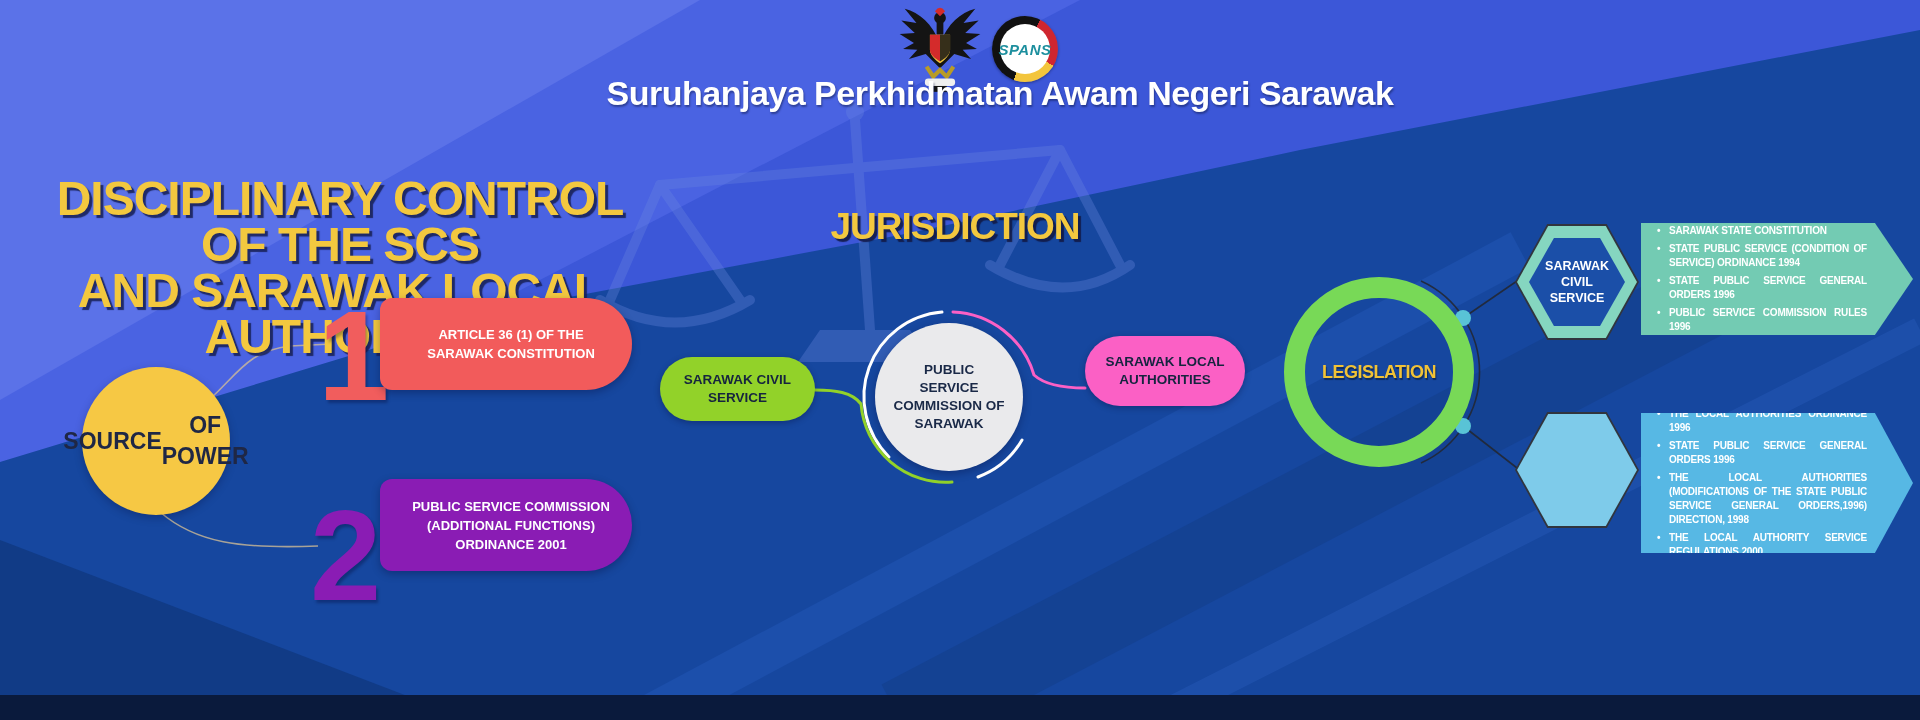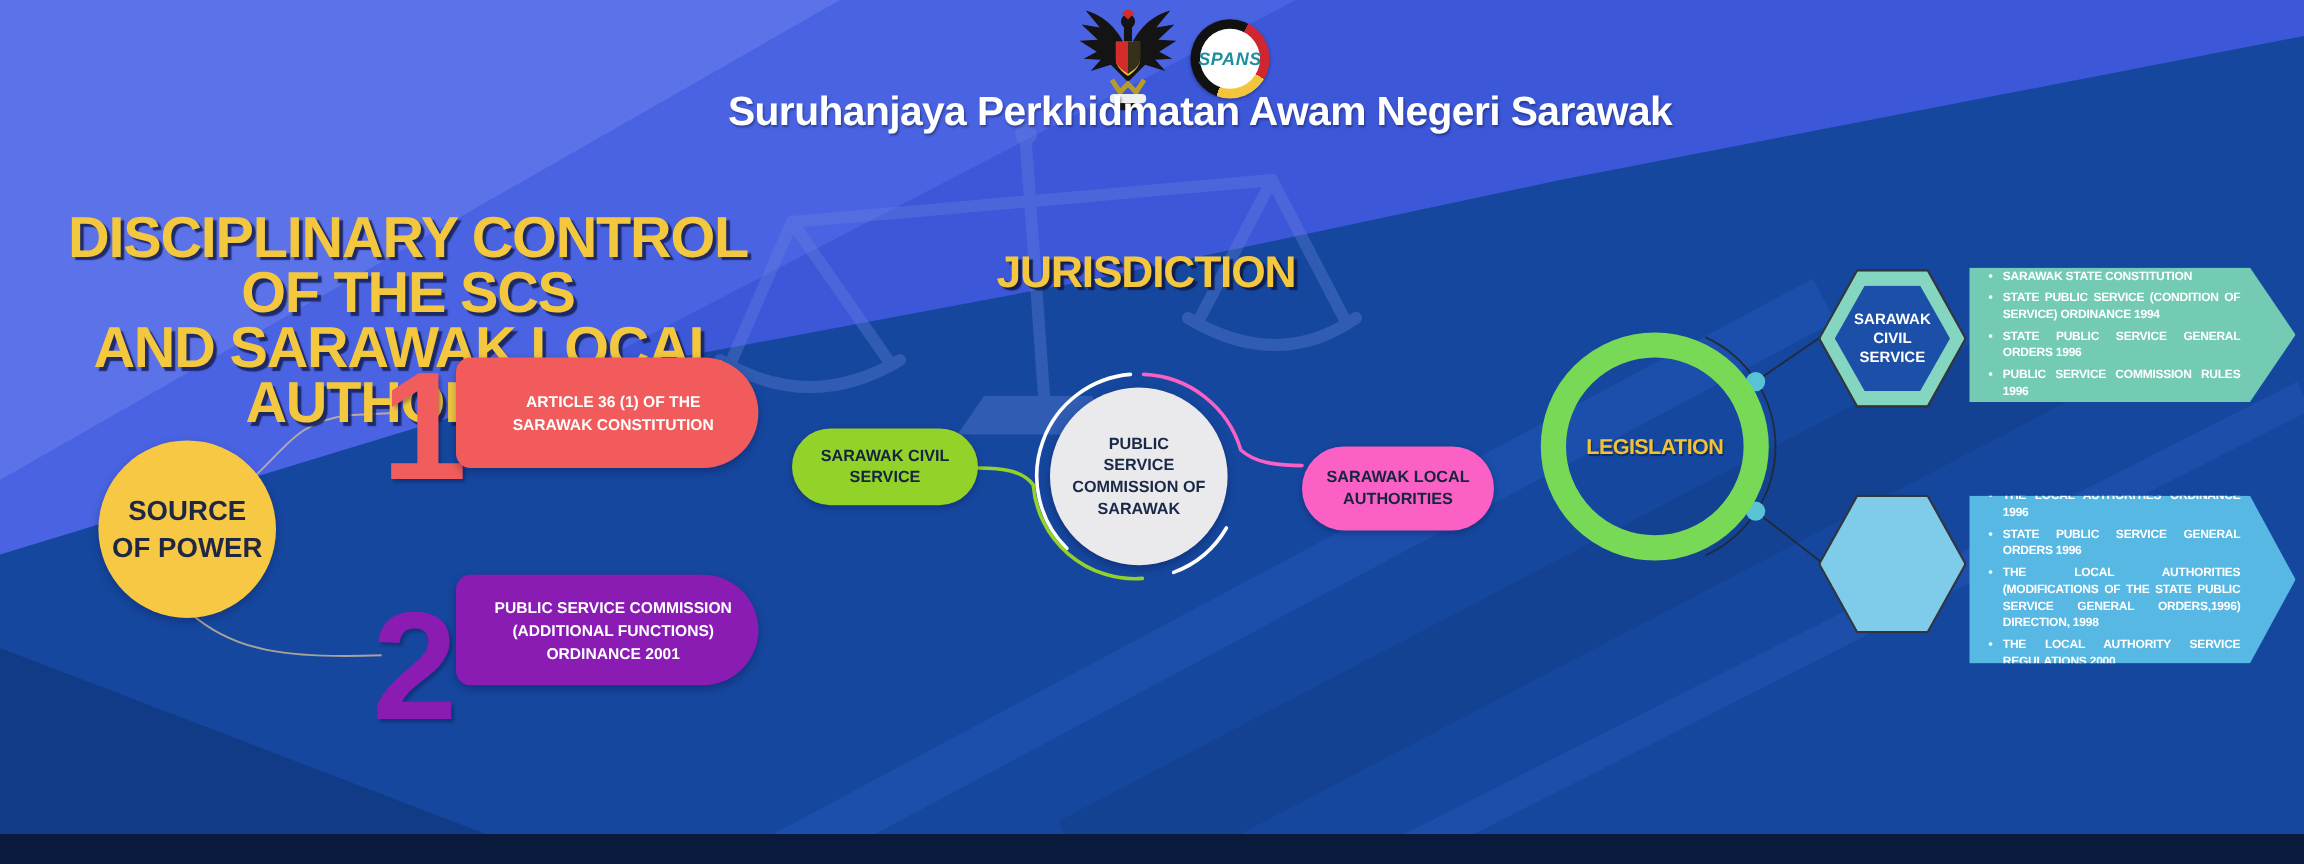--- a/index.html
+++ b/index.html
@@ -45,21 +45,21 @@
     left:20px; top:146px; width:640px; text-align:center;
     color:#f3c83f; font-weight:bold; font-size:48px; line-height:46px; letter-spacing:-1px;
     text-shadow:3px 3px 1px rgba(25,34,90,.9);
     margin-top:30px;
   }
 
   
   .source-circle {
     left:82px; top:367px; width:148px; height:148px; border-radius:50%;
     background:#f6c844; color:#1f2745; font-weight:bold; font-size:23px; line-height:31px;
-    display:flex; flex-direction:column; align-items:center; justify-content:center; text-align:center;
+    display:flex; flex-direction:row; align-items:center; justify-content:center; text-align:center;
     box-shadow:0 3px 8px rgba(0,0,40,.25);
   }
   .item-number { font-weight:bold; font-size:128px; line-height:1; text-shadow:2px 3px 3px rgba(0,0,40,.3); }
   .num-1 { left:318px; top:292px; color:#f15d5d; }
   .num-2 { left:310px; top:492px; color:#8a1cb4; }
   .pill {
     width:252px; height:92px; border-radius:12px 46px 46px 12px;
     color:#ffffff; font-weight:bold; font-size:13px; line-height:19px;
     display:flex; align-items:center; justify-content:center; text-align:center;
     padding:0 20px 0 30px; box-sizing:border-box;
@@ -74,21 +74,21 @@
     color:#f3c83f; font-size:37px; font-weight:bold; letter-spacing:-1px;
     text-shadow:3px 3px 1px rgba(18,26,70,.9);
   }
   .node {
     color:#16243f; font-weight:bold; font-size:13.5px; line-height:18px;
     display:flex; align-items:center; justify-content:center; text-align:center;
     box-sizing:border-box; padding:0 14px;
   }
   .node-green  { left:660px; top:357px; width:155px; height:64px; border-radius:32px; background:#92d229; box-shadow:0 2px 6px rgba(0,0,40,.3); }
   .node-circle { left:875px; top:323px; width:148px; height:148px; border-radius:50%; background:#eaeaec; color:#1a2947; padding:0 18px; box-shadow:0 3px 8px rgba(0,0,40,.3); }
-  .node-pink   { left:1085px; top:372px; width:160px; height:70px; border-radius:35px; background:#fb60c5; box-shadow:0 2px 6px rgba(0,0,40,.3); }
+  .node-pink   { left:1085px; top:336px; width:160px; height:70px; border-radius:35px; background:#fb60c5; box-shadow:0 2px 6px rgba(0,0,40,.3); }
 
   
   .legislation-ring {
     left:1284px; top:277px; width:190px; height:190px; border-radius:50%;
     border:21px solid #78d957; box-sizing:border-box;
     display:flex; align-items:center; justify-content:center;
   }
   .legislation-label {
     color:#f1c236; font-weight:bold; font-size:18px; white-space:nowrap; letter-spacing:-0.5px;
     text-shadow:1px 2px 1px rgba(0,0,0,.4);

